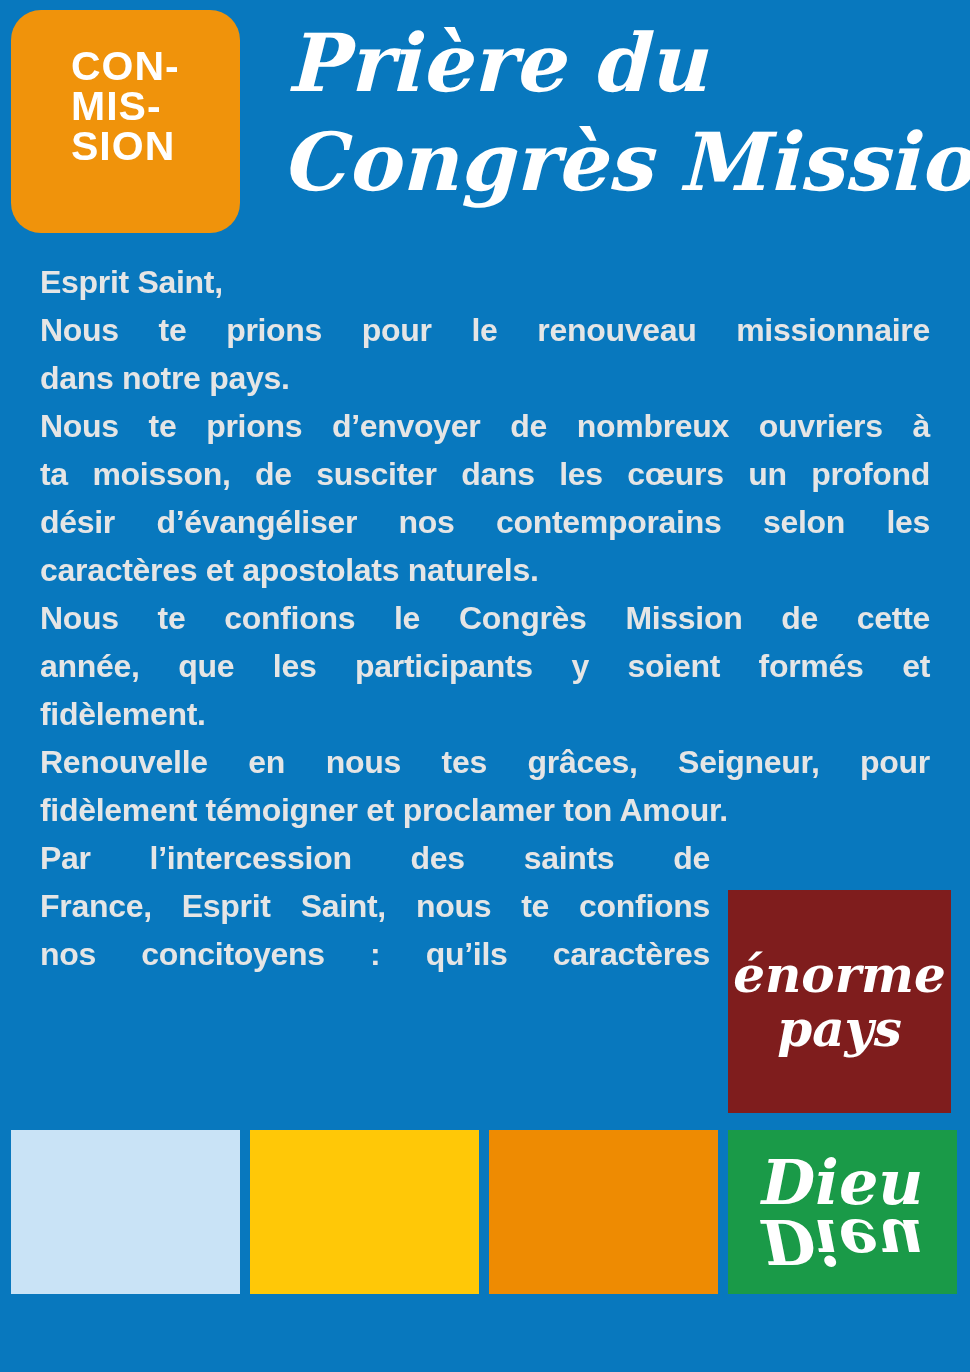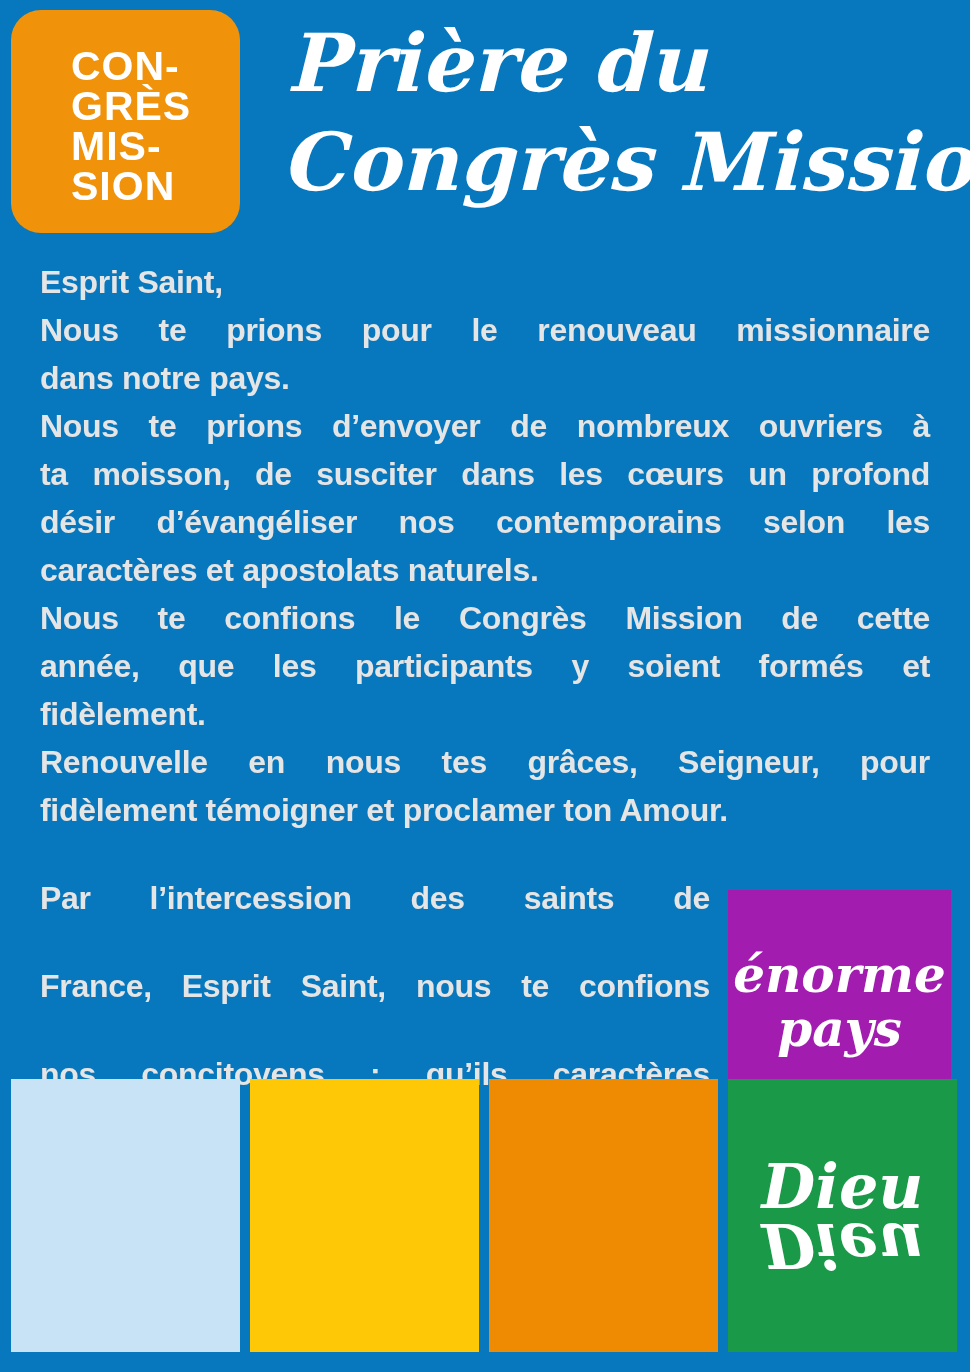--- a/index.html
+++ b/index.html
@@ -48,21 +48,21 @@
     width: 890px;
     color: #e5e5e5;
     font-weight: bold;
     font-size: 32px;
     letter-spacing: -0.3px;
     line-height: 48px;
   }
   .prayer p { margin: 0; }
   .jline { text-align: justify; text-align-last: justify; }
   .lline { text-align: left; }
-  .narrow .jline, .narrow .lline { margin-right: 220px; margin-top: 40px; }
+  .narrow .jline, .narrow .lline { margin-right: 220px; }
   .amen { text-align: right; margin-right: 220px; margin-top: 12px; }
 
   
   .sticker-pink {
     position: absolute;
     left: 728px; top: 890px;
     width: 223px; height: 223px;
     display: flex;
     flex-direction: column;
     align-items: center;
@@ -71,21 +71,21 @@
   }
   .script-word {
     font-family: "DejaVu Serif", serif;
     font-style: italic;
     font-weight: bold;
     font-size: 50px;
     line-height: 54px;
   }
 
   
-  .tile { position: absolute; top: 1079px; width: 229px; height: 273px; }
+  .tile { position: absolute; top: 1130px; width: 229px; height: 164px; }
   .tile-0 { left: 11px; }
   .tile-1 { left: 250px; }
   .tile-2 { left: 489px; }
   .tile-3 {
     left: 728px;
     display: flex;
     flex-direction: column;
     align-items: center;
     justify-content: center;
     color: #fff;
@@ -99,21 +99,20 @@
   }
   .mirrored { transform: scaleY(-1); }
 </style>
 </head>
 <body>
 
 <div class="page" style="background: rgb(8, 120, 190);">
 
   <div class="logo" style="background: rgb(240, 147, 11);">
     <div>CON-</div>
-    <div>GRÈS</div>
     <div>MIS-</div>
     <div>SION</div>
   </div>
 
   <div class="title">
     <div>Prière du</div>
     <div>Congrès Mission</div>
   </div>
 
   <div class="prayer">
@@ -140,21 +139,21 @@
       <span class="lline" style="display:block">fidèlement témoigner et proclamer ton Amour.</span>
     </p>
     <p class="narrow">
       <span class="jline" style="display:block">Par l’intercession des saints de</span>
       <span class="jline" style="display:block">France, Esprit Saint, nous te confions</span>
       <span class="jline" style="display:block">nos concitoyens : qu’ils caractères</span>
     </p>
     <p class="amen">Amen</p>
   </div>
 
-  <div class="sticker-pink" style="background: #a21caf;">
+  <div class="sticker-pink" style="background: #7f1d1d;">
     <div class="script-word">énorme</div>
     <div class="script-word">pays</div>
   </div>
 
   <div class="tile tile-0" style="background: rgb(201, 227, 246);"></div>
   <div class="tile tile-1" style="background: rgb(255, 200, 7);"></div>
   <div class="tile tile-2" style="background: rgb(238, 139, 2);"></div>
   <div class="tile tile-3" style="background: rgb(26, 154, 72);">
     <div class="dieu-word">Dieu</div>
     <div class="dieu-word mirrored">Dieu</div>

